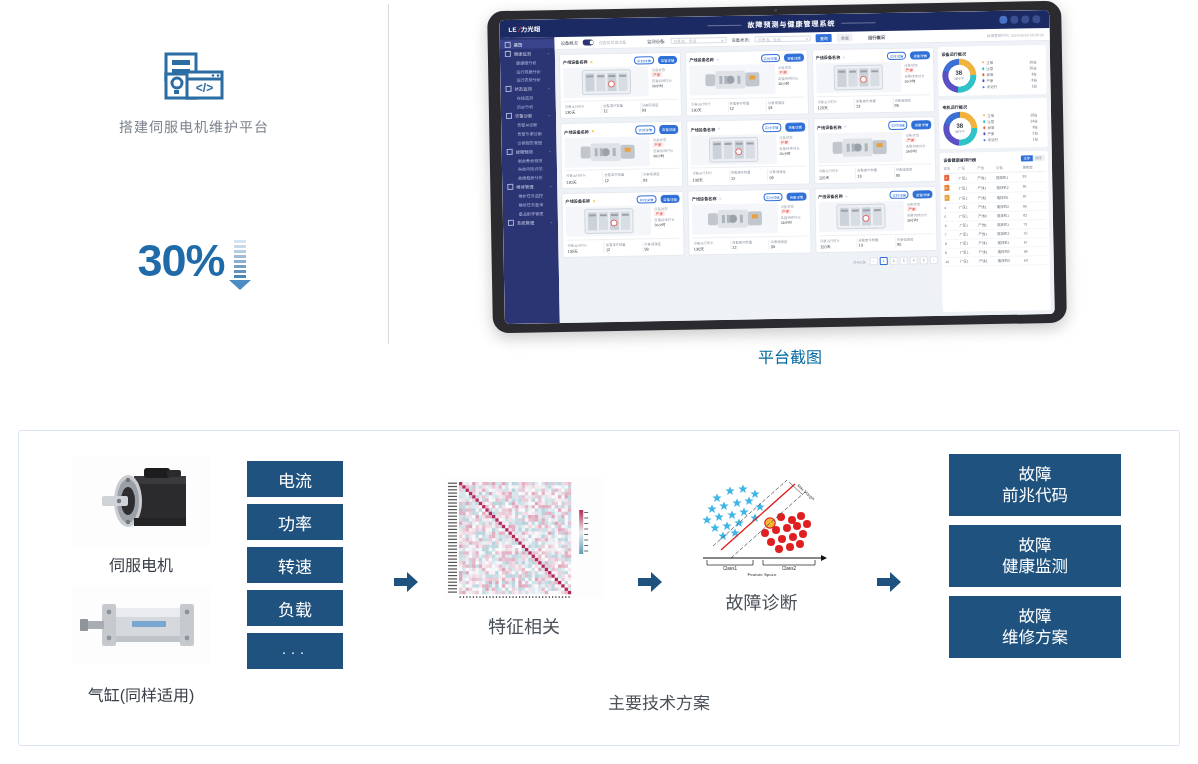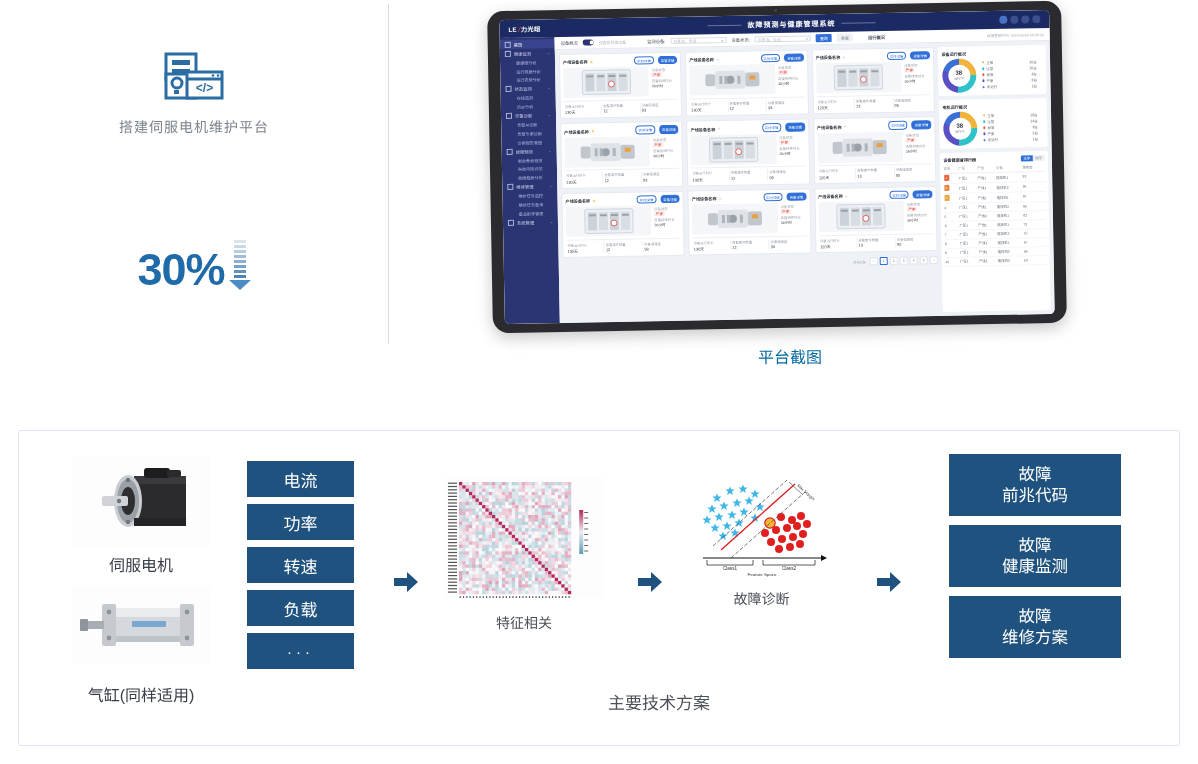--- a/index.html
+++ b/index.html
@@ -12,21 +12,21 @@
 
   
   .top-left{position:absolute;left:0;top:0;width:388px;height:370px;}
   .vdiv{position:absolute;left:388px;top:4px;width:1px;height:340px;background:#d8dde3;}
 
   .icon-block{position:absolute;left:0;top:52px;width:388px;text-align:center;}
   .svr-icon{display:inline-block;}
   .icon-cap{margin-top:12px;font-size:14px;color:#7b838c;letter-spacing:1px;}
 
   .stat-block{position:absolute;left:0;top:238px;width:388px;text-align:center;}
-  .stat-row{display:flex;align-items:flex-end;justify-content:center;gap:4px;}
+  .stat-row{display:flex;align-items:flex-start;justify-content:center;gap:4px;}
   .stat-num{font-size:45px;font-weight:bold;color:#1f6aa8;line-height:1;letter-spacing:-1px;}
   .arrow-down{display:inline-block;position:relative;top:2px;}
   .stat-cap{margin-top:11px;font-size:15px;color:#7b838c;}
 
   
   .tablet-wrap{position:absolute;left:470px;top:0px;width:640px;height:380px;}
   .tablet{
     position:absolute;left:20px;top:6px;width:574px;height:322px;
     background:#2b2b2f;border-radius:16px;
     transform:rotate(-1.05deg);
@@ -134,31 +134,31 @@
 
   
   .bottom{position:absolute;left:18px;top:430px;width:1162px;height:316px;
           border:1px solid #dbe4f0;border-radius:3px;box-sizing:border-box;background:#fff;}
   .flow{position:absolute;inset:0;}
 
   .col-src{position:absolute;left:47px;top:25px;width:150px;text-align:center;}
   .photo{width:138px;height:90px;margin:0 auto;position:relative;}
   .src-cap2{font-size:16px;color:#3a4049;margin-top:6px;}
 
-  .col-sig{position:absolute;left:228px;top:30px;width:107px;}
+  .col-sig{position:absolute;left:228px;top:30px;width:96px;}
   .sig{height:36px;background:#1f527e;color:#fff;display:flex;align-items:center;justify-content:center;
        font-size:17px;margin-bottom:7px;}
   .sig.dots{font-size:15px;letter-spacing:4px;}
 
   .ar{position:absolute;width:26px;height:26px;}
   .ar svg{display:block;}
 
   .col-heat{position:absolute;left:415px;top:45px;width:180px;text-align:center;}
   .heat-img{width:158px;height:122px;margin:0 auto;background:#fdfdfe;position:relative;}
-  .mid-cap{font-size:14px;color:#4b5159;margin-top:14px;}
+  .mid-cap{font-size:18px;color:#4b5159;margin-top:14px;}
 
   .col-svm{position:absolute;left:655px;top:45px;width:175px;text-align:center;}
   .svm-img{width:130px;height:98px;margin:0 auto;position:relative;}
 
   .main-cap{position:absolute;left:490px;top:258px;width:300px;text-align:center;font-size:17px;color:#4b5159;}
 
   .col-out{position:absolute;left:930px;top:23px;width:172px;}
   .out{height:62px;background:#1f527e;color:#fff;display:flex;flex-direction:column;align-items:center;
        justify-content:center;font-size:16.5px;line-height:1.3;margin-bottom:9px;}
 </style>

